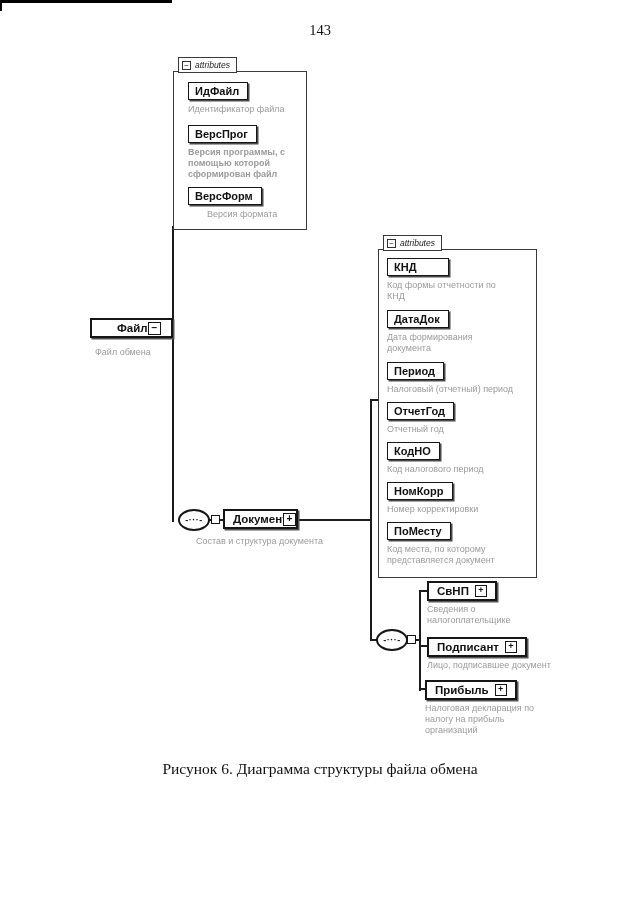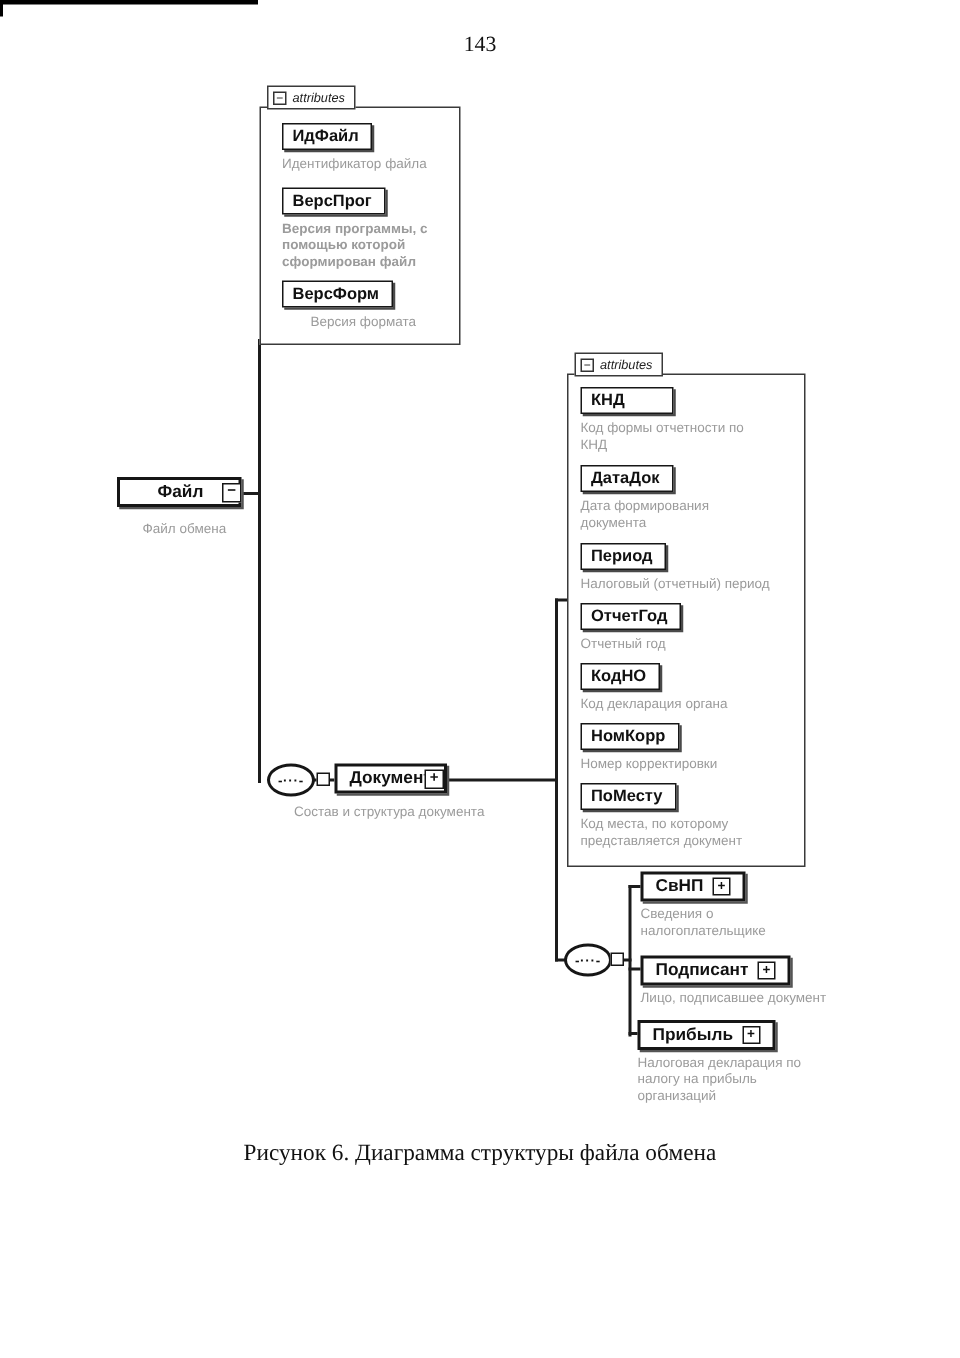--- a/index.html
+++ b/index.html
@@ -71,21 +71,21 @@
 
     <div class="lbl-box" style="left:188px;top:82px;">ИдФайл</div>
     <div class="desc" style="left:188px;top:104px;width:115px;">Идентификатор файла</div>
 
     <div class="lbl-box" style="left:188px;top:125px;">ВерсПрог</div>
     <div class="desc" style="left:188px;top:147px;width:112px;font-weight:bold;">Версия программы, с помощью которой сформирован файл</div>
 
     <div class="lbl-box" style="left:188px;top:187px;">ВерсФорм</div>
     <div class="desc" style="left:188px;top:209px;width:115px;padding-left:19px;">Версия формата</div>
 
-    <div class="elem-box" style="left:78px;top:318px;width:46px;padding-left:25px;">
+    <div class="elem-box" style="left:90px;top:318px;width:46px;padding-left:25px;">
       <span>Файл</span>
     </div>
     <div class="expander" style="left:148px;top:322px;">−</div>
     <div class="desc" style="left:95px;top:347px;width:90px;">Файл обмена</div>
 
     <div class="seq" style="left:178px;top:509px;">-···-</div>
     <div class="joint" style="left:211px;top:515px;"></div>
     <div class="elem-box" style="left:223px;top:509px;">
       <span>Документ</span>
     </div>
@@ -104,21 +104,21 @@
     <div class="lbl-box" style="left:387px;top:310px;">ДатаДок</div>
     <div class="desc" style="left:387px;top:332px;width:98px;">Дата формирования документа</div>
 
     <div class="lbl-box" style="left:387px;top:362px;">Период</div>
     <div class="desc" style="left:387px;top:384px;width:148px;">Налоговый (отчетный) период</div>
 
     <div class="lbl-box" style="left:387px;top:402px;">ОтчетГод</div>
     <div class="desc" style="left:387px;top:424px;width:120px;">Отчетный год</div>
 
     <div class="lbl-box" style="left:387px;top:442px;">КодНО</div>
-    <div class="desc" style="left:387px;top:464px;width:130px;">Код декларация органа</div>
+    <div class="desc" style="left:387px;top:464px;width:130px;">Код налогового период</div>
 
     <div class="lbl-box" style="left:387px;top:482px;">НомКорр</div>
     <div class="desc" style="left:387px;top:504px;width:130px;">Номер корректировки</div>
 
     <div class="lbl-box" style="left:387px;top:522px;">ПоМесту</div>
     <div class="desc" style="left:387px;top:544px;width:118px;">Код места, по которому представляется документ</div>
 
     <div class="seq" style="left:376px;top:629px;">-···-</div>
     <div class="joint" style="left:407px;top:635px;"></div>
 

